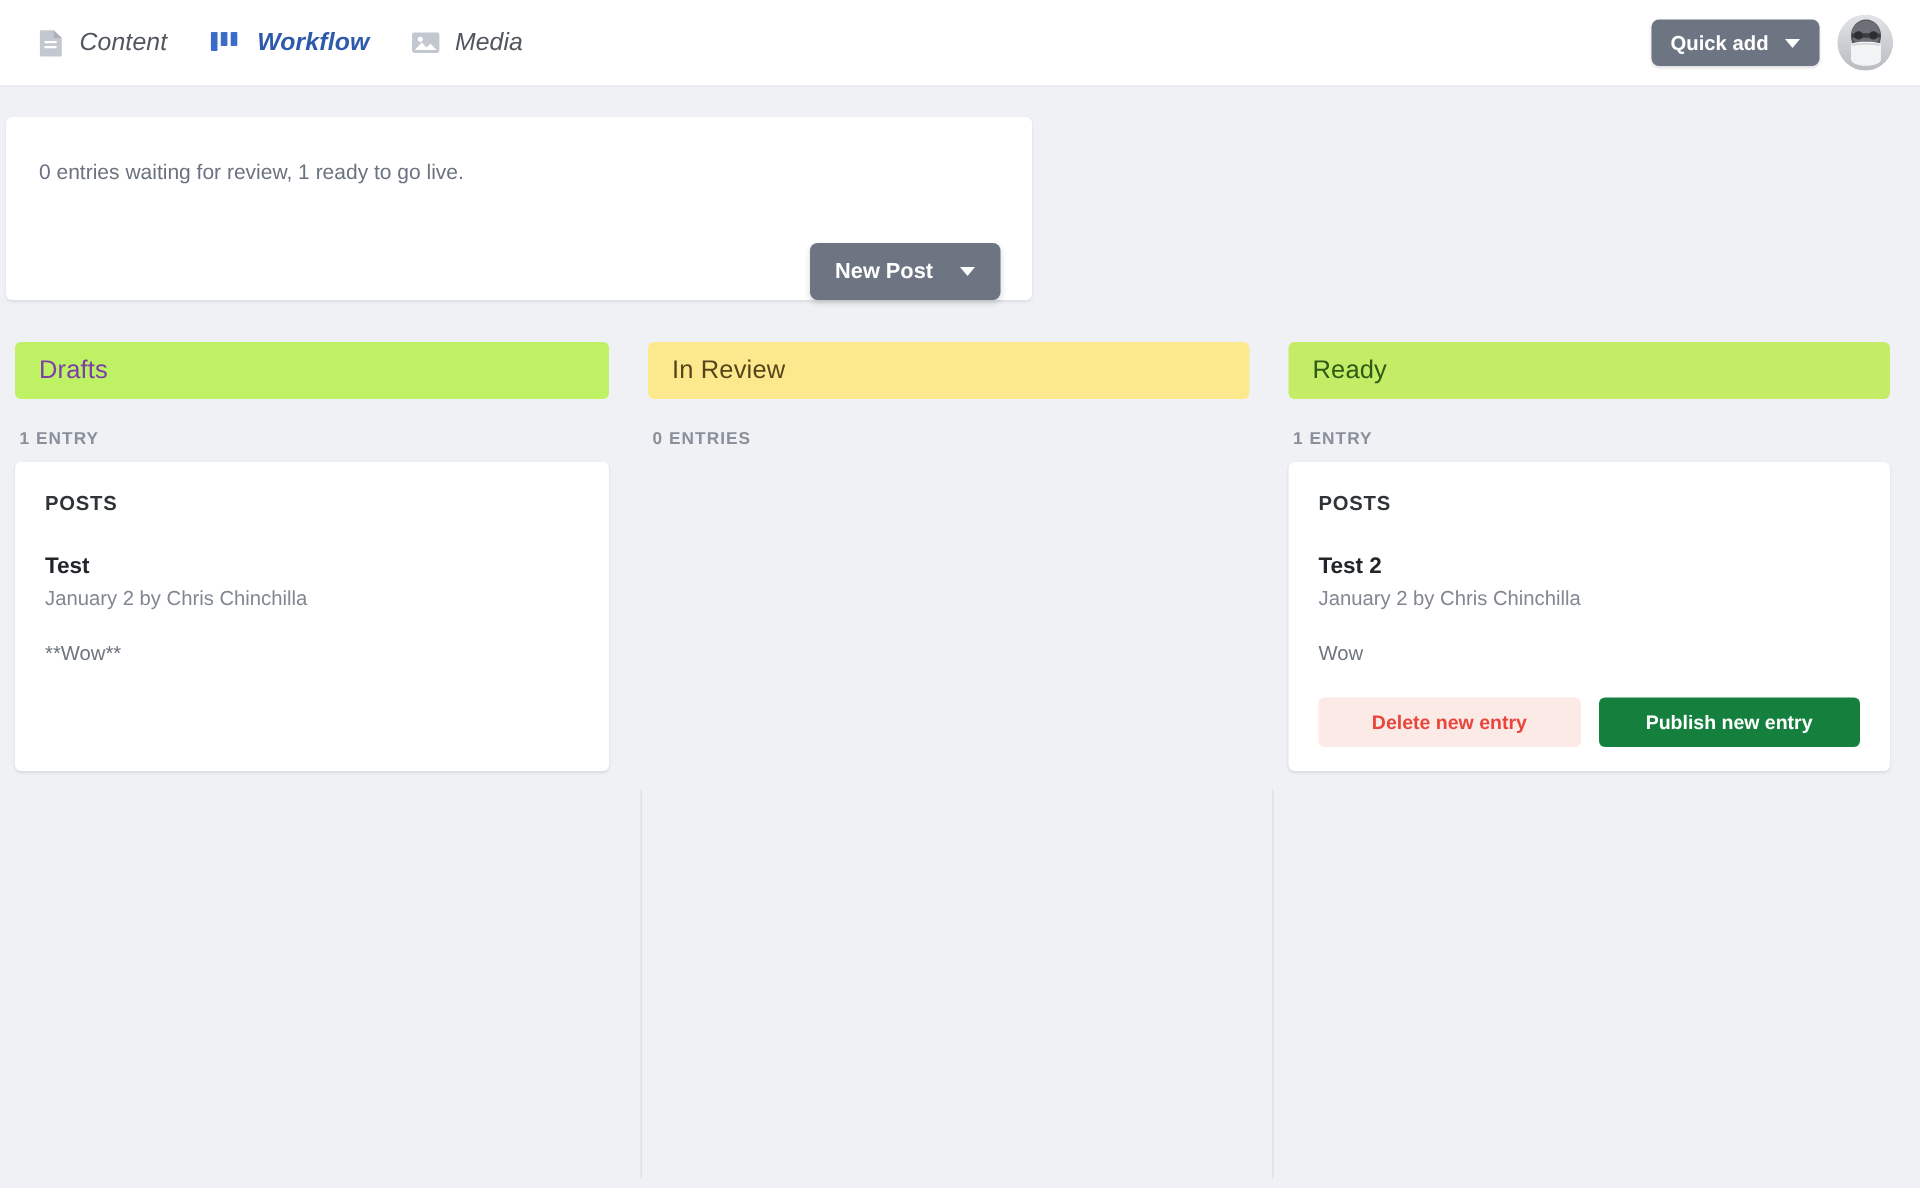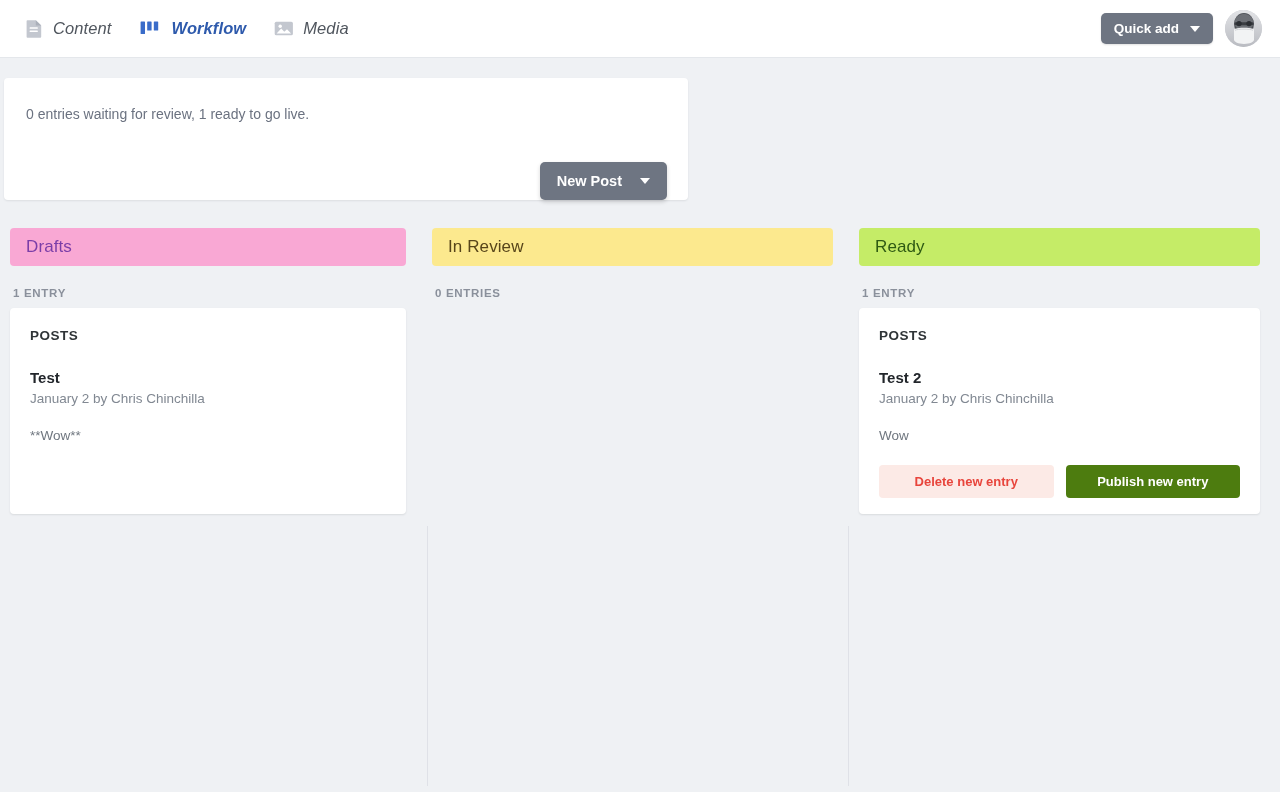--- a/index.html
+++ b/index.html
@@ -210,21 +210,21 @@
     border: none;
     border-radius: 4px;
     font-family: inherit;
     font-size: 13px;
     font-weight: 700;
     padding: 9px 6px;
     cursor: pointer;
   }
   .btn-publish {
     flex: 1 1 0;
-    background: #4d7c0f;
+    background: #15803d;
     color: #FFFFFF;
     border: none;
     border-radius: 4px;
     font-family: inherit;
     font-size: 13px;
     font-weight: 700;
     padding: 9px 6px;
     cursor: pointer;
   }
 
@@ -323,21 +323,21 @@
       <span class="caret"></span>
     </button>
   </div>
 
   <div class="board">
 
     <div class="col-divider div-1"></div>
     <div class="col-divider div-2"></div>
 
     <div class="column">
-      <div class="col-head" style="background:#f9a8d4; color:#7B3EA8;">
+      <div class="col-head" style="background:#bef264; color:#7B3EA8;">
         <span>Drafts</span>
       </div>
       <div class="col-count">1 ENTRY</div>
 
       <div class="entry-card">
         <div class="entry-kind">POSTS</div>
         <div class="entry-title">Test</div>
         <div class="entry-meta">January 2 by Chris Chinchilla</div>
         <div class="entry-body">**Wow**</div>
       </div>

